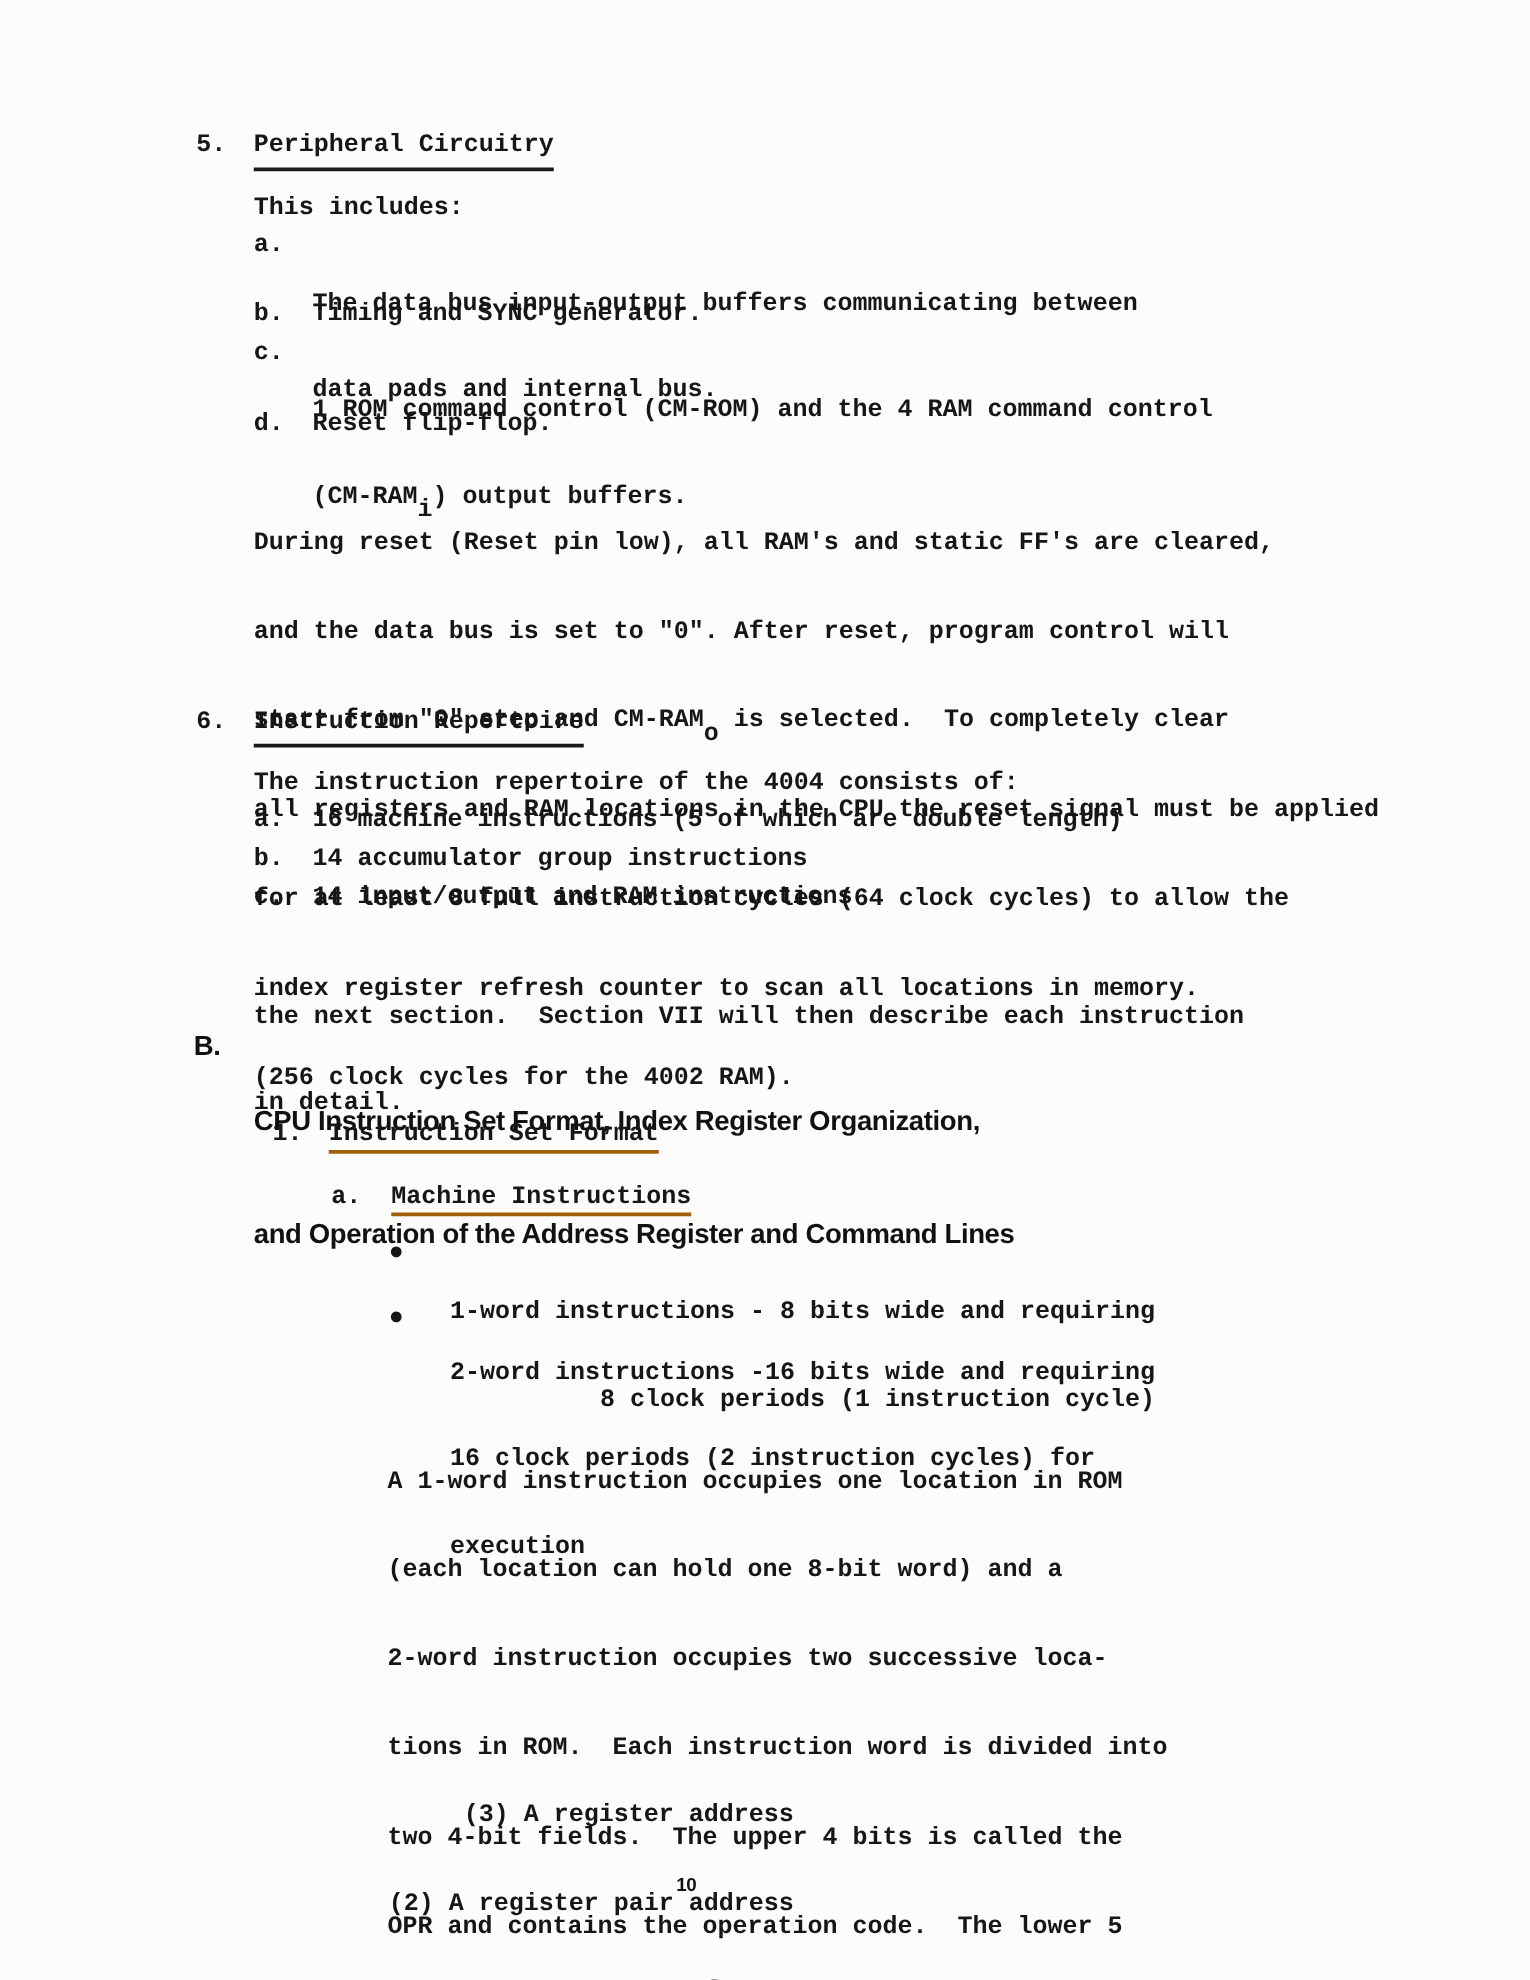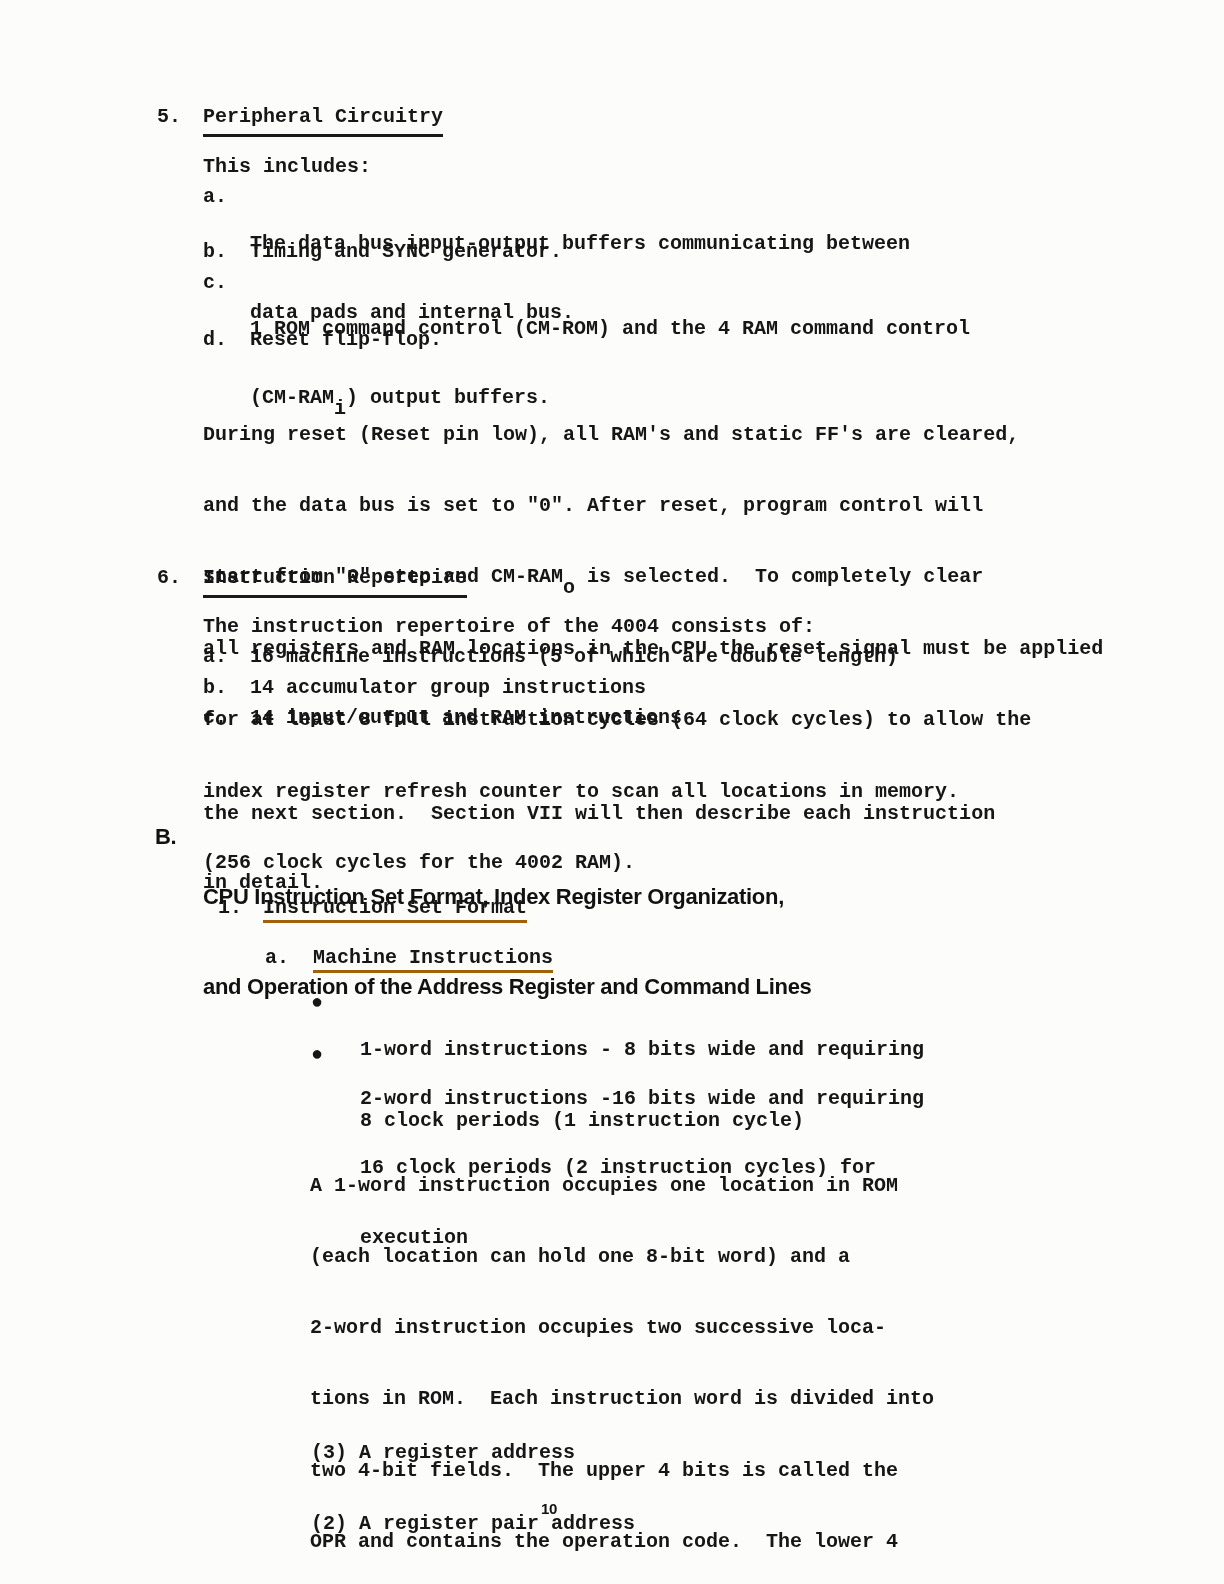--- a/index.html
+++ b/index.html
@@ -26,21 +26,21 @@
     font-size:22px;
     line-height:30px;
     letter-spacing:-0.3px;
     white-space:pre;
     color:#111111;
   }
   .ul{border-bottom:3px solid #1a1a1a;padding-bottom:5px;display:inline-block;}
   .ul2{border-bottom:3px solid #a16207;padding-bottom:0;display:inline-block;text-align:right;}
   .tsub{position:relative;top:0.55em;}
   .lh238{line-height:23.8px;}
-  .lh235{line-height:23.5px;}
+  .lh235{line-height:23.5px;text-align:right;}
   .lh233{line-height:23.3px;}
   .lh230{line-height:23px;}
   .lh2375{line-height:23.75px;}
   .pgnum{font-size:15px;}
 </style>
 </head>
 <body>
 
 <div class="page">
 
@@ -128,21 +128,21 @@
     <div>16 clock periods (2 instruction cycles) for</div>
     <div>execution</div>
   </div>
 
   <div class="abs mono lh2375" style="left:310px;top:1126px">
     <div>A 1-word instruction occupies one location in ROM</div>
     <div>(each location can hold one 8-bit word) and a</div>
     <div>2-word instruction occupies two successive loca-</div>
     <div>tions in ROM.  Each instruction word is divided into</div>
     <div>two 4-bit fields.  The upper 4 bits is called the</div>
-    <div>OPR and contains the operation code.  The lower 4</div>
+    <div>OPR and contains the operation code.  The lower 5</div>
     
     
     
     
     
   </div>
 
   <div class="abs mono lh235" style="left:311px;top:1394px">
     <div>(3) A register address</div>
     <div>(2) A register pair address</div>

